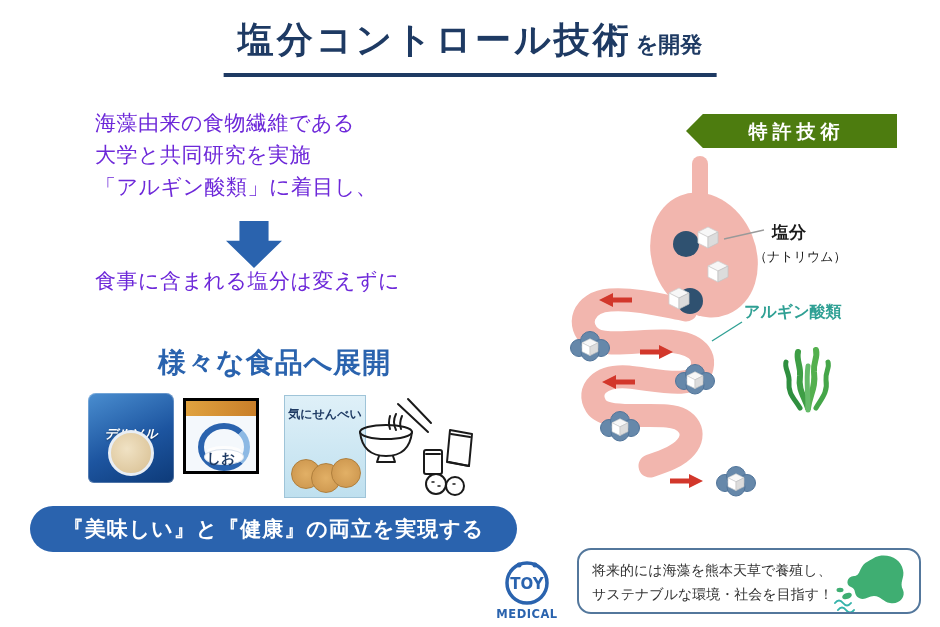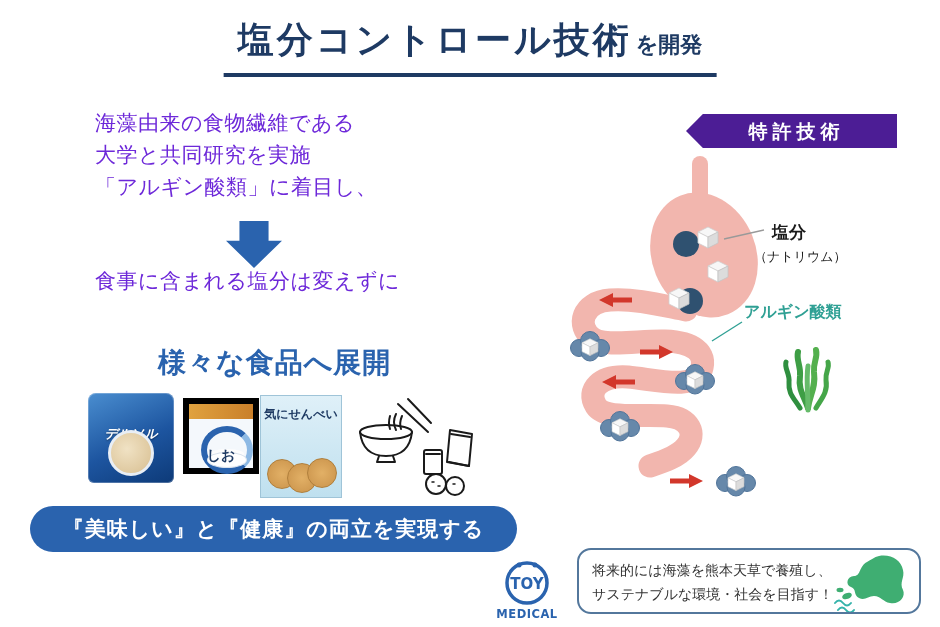--- a/index.html
+++ b/index.html
@@ -30,48 +30,48 @@
            background: linear-gradient(155deg, #4a8ed0 0%, #1d55a0 55%, #0d3a78 100%);
            box-shadow: inset 0 0 0 1px rgba(255,255,255,.25); }
   .pouch-label { position: absolute; top: 32px; width: 100%; text-align: center; color: #fff;
                  font-weight: bold; font-style: italic; font-size: 13px; text-shadow: 0 1px 2px rgba(0,0,0,.45); }
   .pouch-window { position: absolute; left: 50%; bottom: 7px; transform: translateX(-50%);
                   width: 46px; height: 46px; border-radius: 50%;
                   background: radial-gradient(circle at 40% 40%, #f0e2c4 0%, #dfc9a0 70%, #cdb48a 100%);
                   border: 3px solid #e8eef5; }
 
   .box2 { position: absolute; left: 183px; top: 398px; width: 76px; height: 76px;
-          background: #f4f8fc; border: 6px solid #000000; }
+          background: #f4f8fc; border: 3px solid #000000; }
   .box2-strip { height: 15px; background: linear-gradient(90deg, #e0a23f, #c97f2a); }
   .box2-ring { position: absolute; left: 12px; top: 22px; width: 52px; height: 48px;
                border: 6px solid #2a63ae; border-right-color: #8db9e4; border-radius: 50%; }
   .box2-bowl { position: absolute; left: 18px; top: 48px; width: 40px; height: 16px; background: #fff;
                border-radius: 50%; box-shadow: 0 -6px 0 -3px #fdfdfd; border: 1px solid #d9e2ec; }
   .box2-name { position: absolute; bottom: 3px; width: 100%; text-align: center; color: #1e3a63;
                font-weight: bold; font-size: 14px; }
 
-  .box3 { position: absolute; left: 260px; top: 395px; width: 82px; height: 103px;
+  .box3 { position: absolute; left: 284px; top: 395px; width: 82px; height: 103px;
           background: linear-gradient(180deg, #dff0f8 0%, #bfe0ef 100%); border: 1px solid #9fc4d8; }
   .box3-name { position: absolute; top: 10px; width: 100%; text-align: center; color: #1e3a63;
                font-weight: bold; font-size: 12px; }
   .cracker { position: absolute; width: 30px; height: 30px; border-radius: 50%;
              background: radial-gradient(#e2b066, #c9924a); border: 1px solid #b07f3c; }
   .cracker.c1 { left: 6px;  bottom: 8px; }
   .cracker.c2 { left: 26px; bottom: 4px; }
   .cracker.c3 { left: 46px; bottom: 9px; }
 
   .noodle-art { position: absolute; left: 352px; top: 396px; width: 82px; height: 70px; }
   .snack-art  { position: absolute; left: 420px; top: 424px; width: 58px; height: 72px; }
 
   .tagline { position: absolute; left: 30px; top: 506px; width: 487px; height: 46px; border-radius: 24px;
              background: #2a63ae; color: #fff; font-size: 21px; font-weight: bold; text-align: center;
              line-height: 46px; letter-spacing: 1px; }
 
   
-  .patent-badge { position: absolute; left: 686px; top: 114px; width: 211px; height: 34px; background: #4c1d95;
+  .patent-badge { position: absolute; left: 686px; top: 114px; width: 211px; height: 34px; background: #4d7c0f;
                   clip-path: polygon(0 50%, 8% 0, 100% 0, 100% 100%, 8% 100%);
                   color: #fff; font-size: 19px; font-weight: bold; text-align: center; line-height: 34px;
                   letter-spacing: 5px; text-indent: 10px; }
 
   .gut-art { position: absolute; left: 540px; top: 150px; width: 400px; height: 372px; }
 
   
   .bubble { position: absolute; left: 577px; top: 548px; width: 344px; height: 66px; background: #fff;
             border: 2px solid #53779c; border-radius: 14px; padding-left: 41px; }
   .bubble-text { position: absolute; left: 13px; top: 9px; font-size: 14px; color: #333; line-height: 1.7; }

